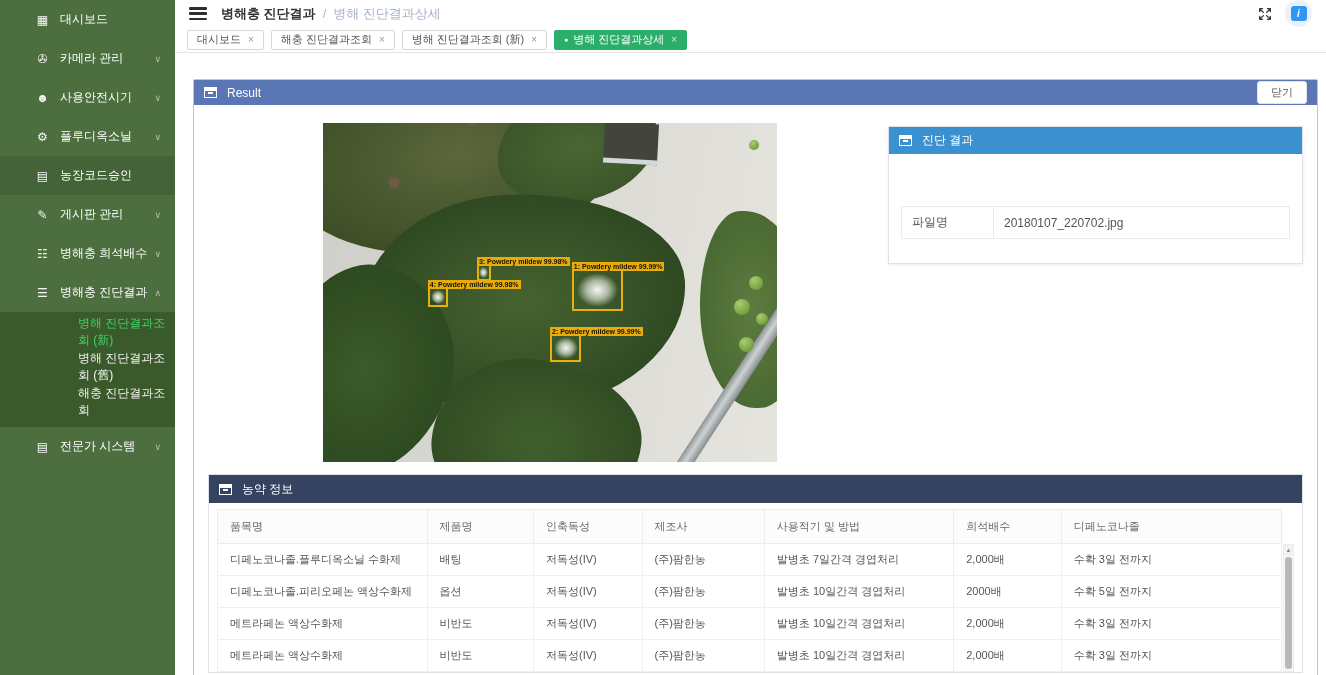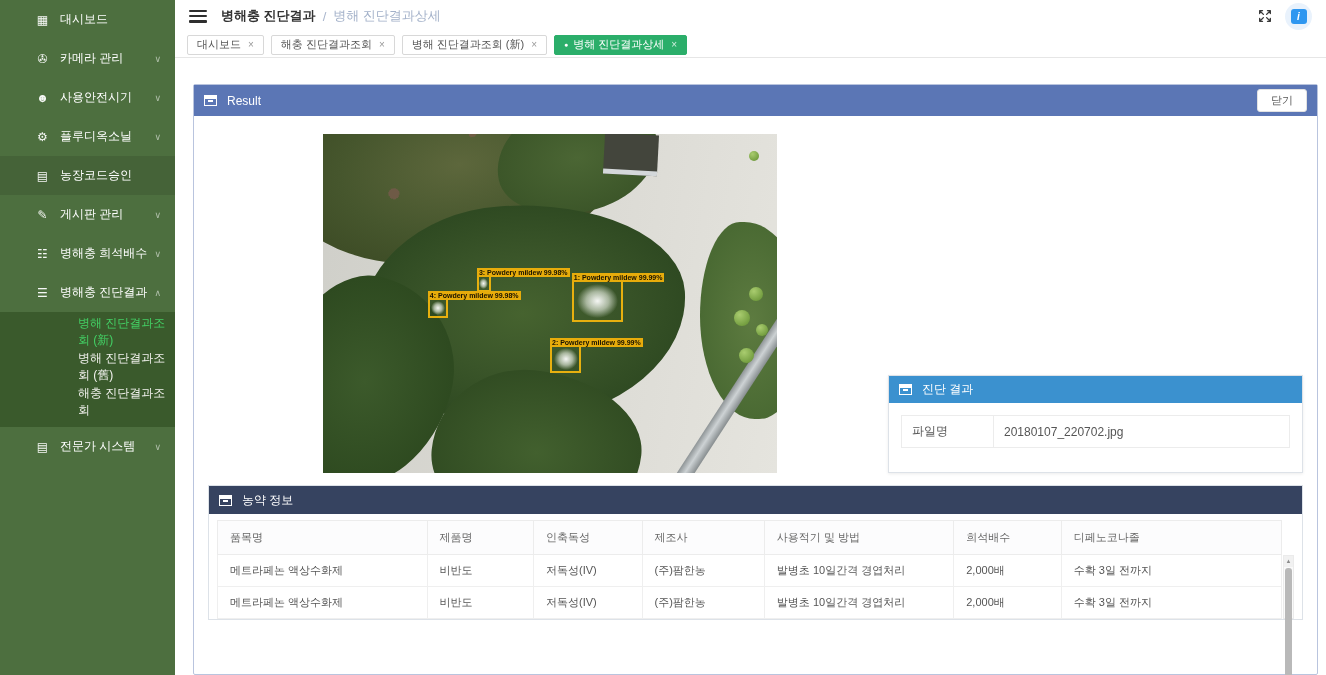--- a/index.html
+++ b/index.html
@@ -36,26 +36,26 @@
   .tab-dot:empty { display:none; }
   .tab-x { margin-left:7px; color:#999; font-size:10px; cursor:pointer; }
   .tab.active { background:#2bae6a; border-color:#2bae6a; color:#fff; }
   .tab.active .tab-x { color:#d2f0e0; }
 
   .content { flex:1; padding:26px 8px 0 18px; background:#fff; }
 
   
   .result-panel { border:1px solid #b9c4de; border-radius:2px; height:100%; }
   .panel-head { display:flex; align-items:center; color:#fff; font-size:12px; padding:0 10px; }
-  .result-head { height:31px; background:#5b76b5; }
+  .result-head { height:25px; background:#5b76b5; }
   .arch { display:inline-block; width:13px; height:11px; border:1px solid #fff; border-top:4px solid #fff; position:relative; margin-right:10px; }
   .arch::after { content:""; position:absolute; left:3px; top:1px; right:3px; height:2px; background:#fff; }
   .close-btn { margin-left:auto; background:#fff; border:1px solid #e2e2e2; border-radius:3px; font-size:11px; color:#555; padding:3px 13px; cursor:pointer; }
   .result-body { background:#fff; padding:14px; }
-  .top-row { display:flex; align-items:flex-end; }
+  .top-row { display:flex; align-items:flex-start; }
 
   
   .photo { width:454px; height:339px; margin:4px 0 0 115px; position:relative; overflow:hidden; background:linear-gradient(100deg,#cfcfc9 0%,#d9d8d2 45%,#e5e4de 100%); }
   .ph { position:absolute; }
   .leaf { border-radius:45% 55% 50% 50%/55% 45% 55% 45%; }
   .leaf-topleft { left:-8%; top:-20%; width:76%; height:58%; transform:rotate(-8deg);
     background: radial-gradient(circle 9px at 30% 60%,#6e5a46 0 60%,transparent 61%),
                 radial-gradient(circle 7px at 55% 35%,#705c44 0 60%,transparent 61%),
                 radial-gradient(circle 6px at 70% 60%,#6a523e 0 60%,transparent 61%),
                 radial-gradient(closest-side,#5d673c,#46562d 70%,#3f4e27); }
@@ -82,21 +82,21 @@
   .det-layer { position:absolute; inset:0; }
   .det { position:absolute; border:2px solid #e7b00f; }
   .mildew-blob { position:absolute; inset:6%; border-radius:50%;
     background:radial-gradient(closest-side,rgba(255,255,255,.95),rgba(240,245,235,.6) 55%,transparent); }
   .det-label { position:absolute; bottom:100%; left:-2px; background:#e7ac0b; color:#181200;
     font-size:7px; font-weight:bold; line-height:9px; padding:0 2px; white-space:nowrap; }
 
   
   .diag-panel { width:415px; margin-left:auto; margin-top:7px; border:1px solid #dde2e8; box-shadow:0 1px 3px rgba(0,0,0,.08); background:#fff; }
   .diag-head { height:27px; background:#3b91cf; }
-  .diag-body { padding:12px 12px 15px; }
+  .diag-body { padding:12px 12px 15px;margin-top:40px; }
   table.diag { width:100%; border-collapse:collapse; font-size:12px; color:#555; }
   table.diag td { border:1px solid #ececec; padding:7px 10px; background:#fff; }
   table.diag td.lbl { width:92px; }
   .diag-gap { height:9px; }
   .btn-blue { float:right; background:#3ba3f6; color:#fff; border:none; border-radius:3px; font-size:11px; padding:4px 10px; cursor:pointer; margin:-3px 0; }
   .check { color:#8be32e; margin-left:4px; font-size:10px; }
 
   
   .pest-panel { margin-top:12px; border:1px solid #dde2e8; background:#fff; }
   .pest-head { height:28px; background:#364360; }
@@ -332,21 +332,39 @@
                     <th>제품명</th>
                     <th>인축독성</th>
                     <th>제조사</th>
                     <th>사용적기 및 방법</th>
                     <th>희석배수</th>
                     <th>디페노코나졸</th>
                   </tr>
               </thead>
               <tbody>
 
-
+                  <tr>
+                    <td>디페노코나졸.플루디옥소닐 수화제</td>
+                    <td>배팅</td>
+                    <td>저독성(IV)</td>
+                    <td>(주)팜한농</td>
+                    <td>발병초 7일간격 경엽처리</td>
+                    <td>2,000배</td>
+                    <td>수확 3일 전까지</td>
+                  </tr>
+
+                  <tr>
+                    <td>디페노코나졸.피리오페논 액상수화제</td>
+                    <td>옵션</td>
+                    <td>저독성(IV)</td>
+                    <td>(주)팜한농</td>
+                    <td>발병초 10일간격 경엽처리</td>
+                    <td>2000배</td>
+                    <td>수확 5일 전까지</td>
+                  </tr>
 
                   <tr>
                     <td>메트라페논 액상수화제</td>
                     <td>비반도</td>
                     <td>저독성(IV)</td>
                     <td>(주)팜한농</td>
                     <td>발병초 10일간격 경엽처리</td>
                     <td>2,000배</td>
                     <td>수확 3일 전까지</td>
                   </tr>

